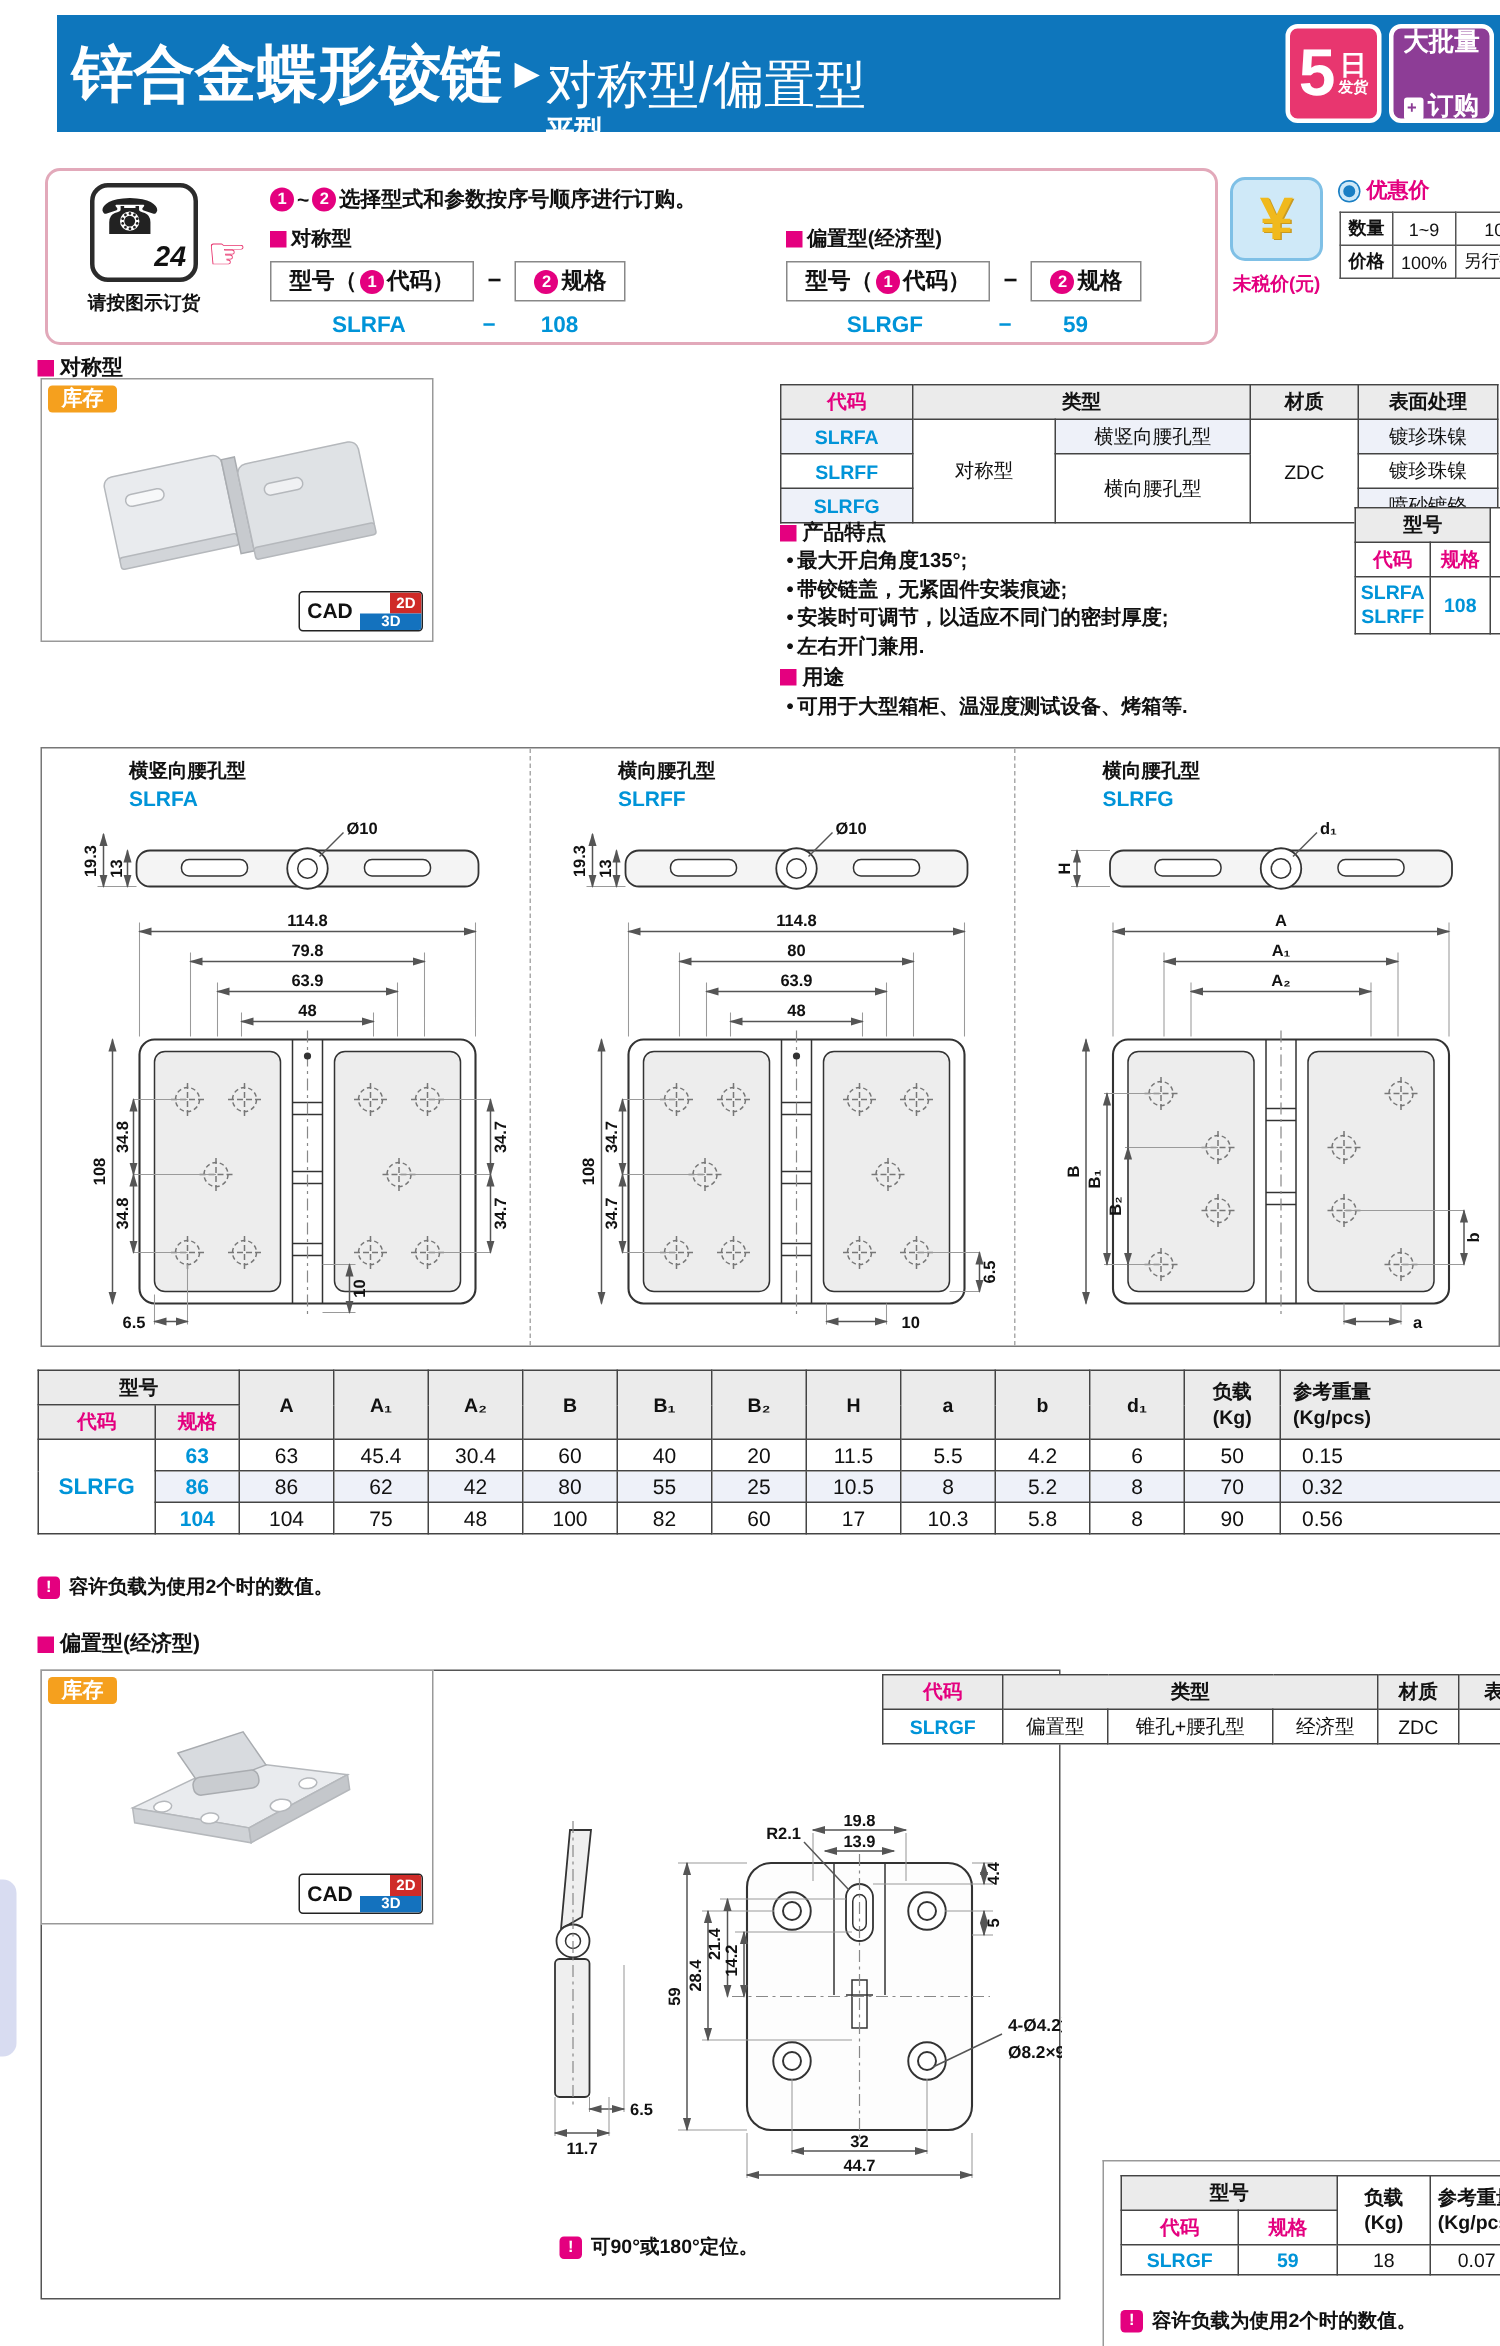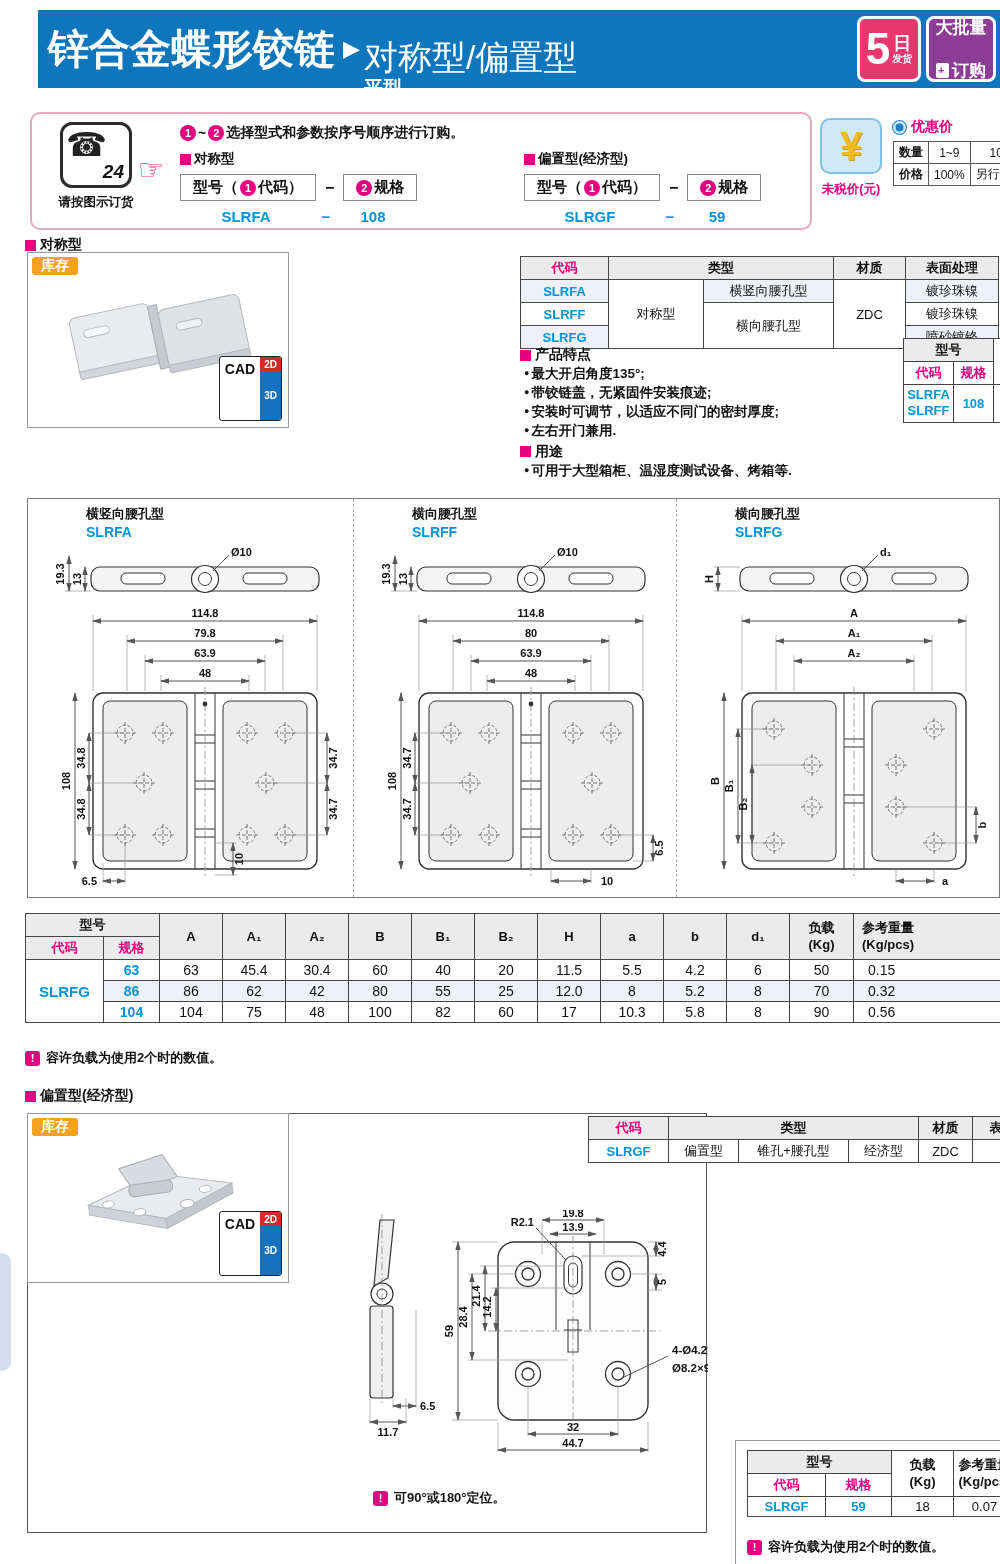--- a/index.html
+++ b/index.html
@@ -16,21 +16,21 @@
 .h-sub-bottom { font-size:19px; font-weight:bold; }
 .badges { margin-left:auto; display:flex; gap:5px; padding-right:4px; }
 .badge { border:3px solid #fff; border-radius:8px; height:66px; color:#fff; font-weight:bold; }
 .badge-ship { background:#e8366f; width:64px; display:flex; align-items:center; justify-content:center; gap:2px; }
 .ship-num { font-size:44px; line-height:0.9; }
 .ship-col { display:flex; flex-direction:column; align-items:center; line-height:1; }
 .ship-day { font-size:18px; }
 .ship-label { font-size:10px; margin-top:2px; }
 .badge-bulk { background:#8d3d96; width:70px; display:flex; flex-direction:column; align-items:center; justify-content:center; line-height:1.15; }
 .bulk-top { font-size:17px; }
-.bulk-row { display:flex; align-items:center; gap:3px;margin-top:23px; }
+.bulk-row { display:flex; align-items:flex-end; gap:3px;margin-top:23px; }
 .doc-icon { width:13px; height:15px; background:#fff; border-radius:2px; display:inline-block; position:relative; }
 .doc-icon:after { content:"+"; position:absolute; left:2px; top:1px; color:#8d3d96; font-size:11px; font-weight:bold; }
 .bulk-bottom { font-size:17px; }
 
 
 .order-panel { position:absolute; left:30px; top:112px; width:782px; height:118px; border:2px solid #e2a9ba; border-radius:10px; background:#fff; }
 .phone-wrap { position:absolute; left:14px; top:8px; width:100px; text-align:center; }
 .phone-box { width:72px; height:66px; margin:0 auto; border:3px solid #2b2b2b; border-radius:12px; position:relative; background:#fff; }
 .phone-glyph { position:absolute; left:3px; top:0px; font-size:33px; color:#222; }
 .phone-24 { position:absolute; right:5px; bottom:2px; font-size:19px; font-weight:bold; font-style:italic; color:#111; }
@@ -69,22 +69,22 @@
 
 
 .product-box { position:absolute; border:1px solid #999; background:#fff; }
 #pbox1 { left:27px; top:252px; width:262px; height:176px; }
 #pbox2 { left:27px; top:1113px; width:262px; height:170px; z-index:2; }
 .stock { position:absolute; left:4px; top:4px; background:#f5a01e; color:#fff; font-weight:bold; font-size:14px; padding:0 9px; border-radius:3px; z-index:2; }
 .photo { position:absolute; left:50%; top:50%; transform:translate(-50%,-50%); }
 .cad { position:absolute; right:6px; bottom:6px; display:flex; align-items:stretch; border:1.5px solid #222; border-radius:3px; background:#fff; overflow:hidden; }
 .cad-label { font-weight:bold; font-size:14px; padding:4px 5px; }
 .cad-col { display:flex; flex-direction:column; }
-.cad-2d { background:#cf2b28; color:#fff; font-size:10px; font-weight:bold; padding:1.5px 4px; text-align:center; }
-.cad-3d { background:#1472be; color:#fff; font-size:10px; font-weight:bold; padding:19px 4px; text-align:center; }
+.cad-2d { background:#cf2b28; color:#fff; font-size:10px; font-weight:bold; padding:1.5px 4px; text-align:center;margin-left:20px; }
+.cad-3d { background:#1472be; color:#fff; font-size:10px; font-weight:bold; padding:0 4px; text-align:center; }
 
 
 table.ctl { border-collapse:collapse; table-layout:fixed; background:#fff; }
 .ctl th,.ctl td { border:1px solid #444; font-size:13px; text-align:center; padding:2px 3px; overflow:hidden; white-space:nowrap; }
 .ctl th { background:#ebebeb; font-weight:bold; }
 .ctl .white-h { background:#fff; }
 .magenta { color:#e4007f; }
 .bluecode { color:#0094d8; font-weight:bold; }
 .altrow { background:#eef1f9; }
 #sym-table { position:absolute; left:520px; top:256px; width:478px; }
@@ -682,21 +682,21 @@
       <td style="text-align:left;padding-left:14px">0.15</td>
     </tr>
     <tr class="altrow">
       <td class="bluecode">86</td>
       <td>86</td>
           <td>62</td>
           <td>42</td>
       <td>80</td>
           <td>55</td>
           <td>25</td>
-      <td>12.0</td>
+      <td>10.5</td>
           <td>8</td>
           <td>5.2</td>
       <td>8</td>
       <td>70</td>
       <td style="text-align:left;padding-left:14px">0.32</td>
     </tr>
     <tr>
       <td class="bluecode">104</td>
       <td>104</td>
           <td>75</td>

